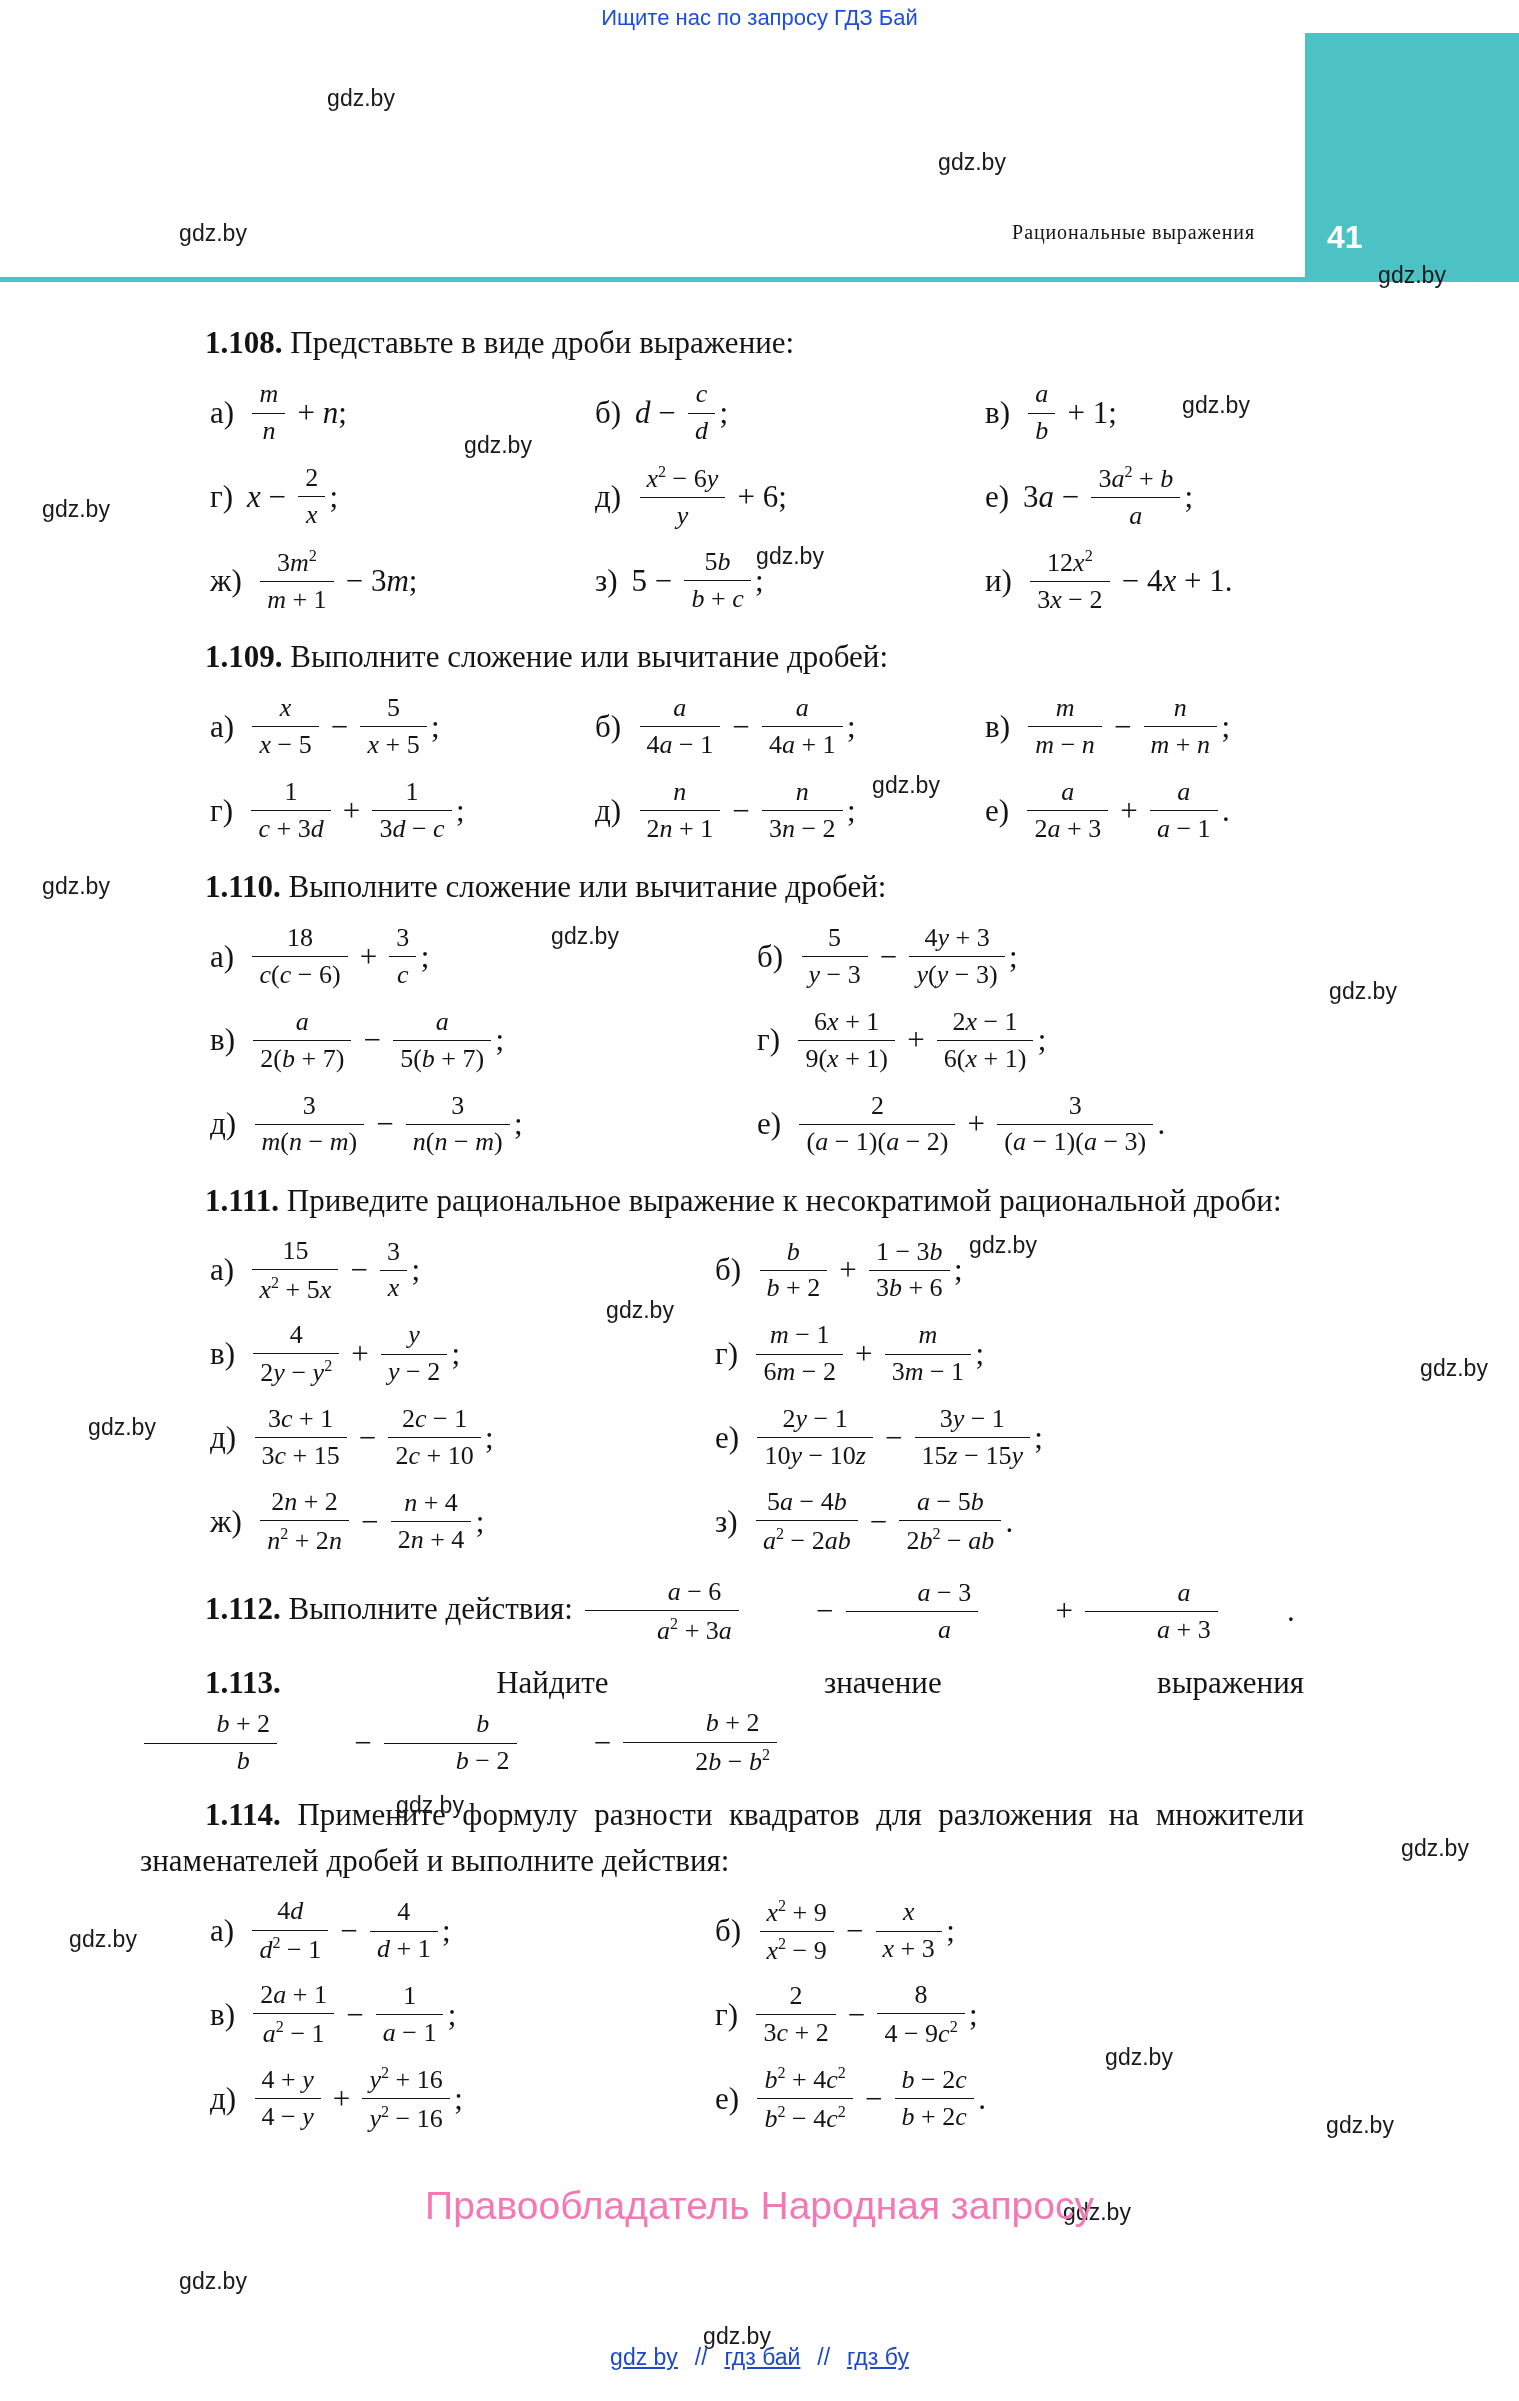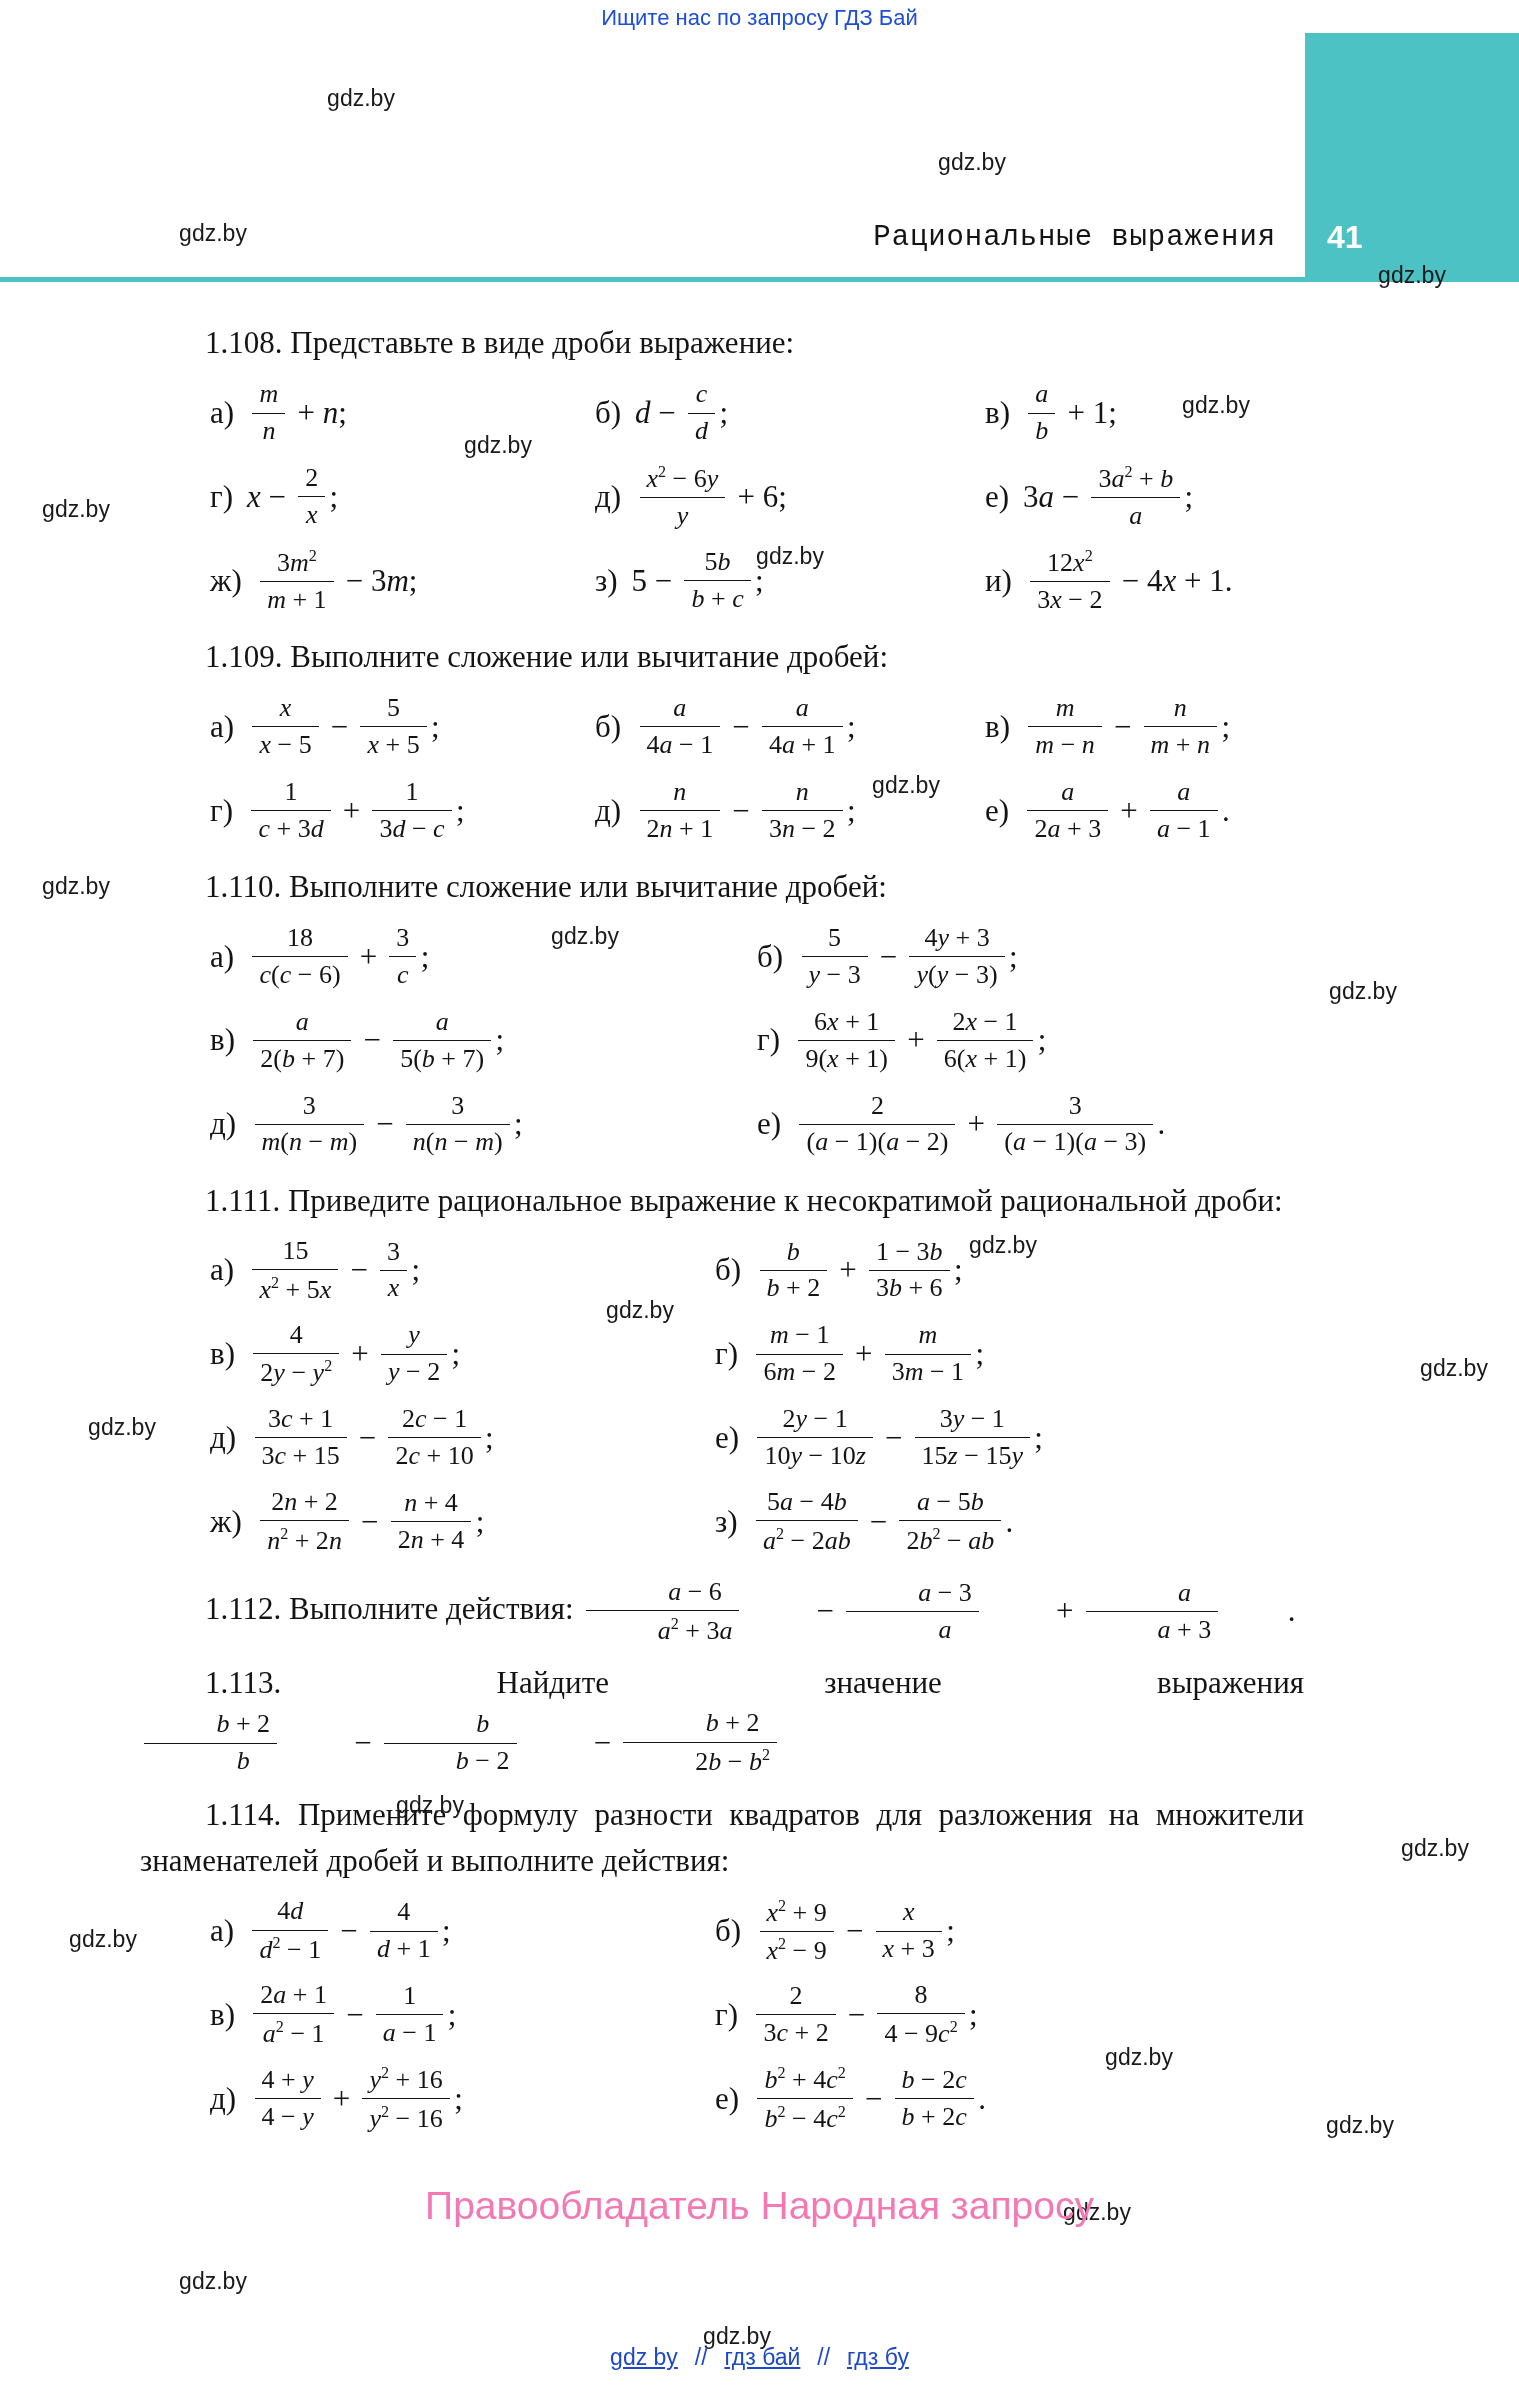--- a/index.html
+++ b/index.html
@@ -7,29 +7,29 @@
         font-family:"Liberation Serif","DejaVu Serif",serif;color:#141414;}
 
   
   .banner{position:absolute;top:5.3px;left:0;width:100%;text-align:center;
           font-family:"Liberation Sans","DejaVu Sans",sans-serif;
           font-size:22px;color:#1d4ed8;}
 
   
   .corner-box{position:absolute;top:33px;right:0;width:214px;height:249px;background:#4cc2c4;}
   .header-rule{position:absolute;top:277px;left:0;width:100%;height:5.3px;background:#4cc2c4;}
-  .header-title{position:absolute;top:221px;right:243px;font-size:29px;letter-spacing:0.9px;font-family:Liberation Mono, monospace;}
+  .header-title{position:absolute;top:221px;right:264px;font-size:20px;letter-spacing:0.9px;}
   .page-number{position:absolute;top:219px;left:1327px;font-size:32px;color:#ffffff;
                font-family:"Liberation Sans","DejaVu Sans",sans-serif;font-weight:600;}
 
   
   .content{position:absolute;top:308px;left:140px;width:1164px;}
   .exercise{margin:0 0 8.8px 0;}
   .ex-head{font-size:31px;line-height:1.5;margin:12.3px 0 5.3px;text-indent:65px;text-align:justify;}
-  .ex-num{font-weight:normal;}
+  .ex-num{font-weight:bold;}
   .ex-tail{font-size:31px;line-height:1.4;margin:7px 0 3.5px;}
 
   .ex-row{display:grid;align-items:center;padding-left:70px;margin:1.8px 0;}
   .cols-3{grid-template-columns:385px 390px 1fr;}
   .cols-2w{grid-template-columns:547px 1fr;}
   .cols-2n{grid-template-columns:505px 1fr;}
   .ex-item{display:flex;align-items:center;font-size:31px;min-height:82px;}
   .item-label{margin-right:14px;}
   .item-expr,.inline-expr{display:inline-flex;align-items:center;vertical-align:middle;}
 

